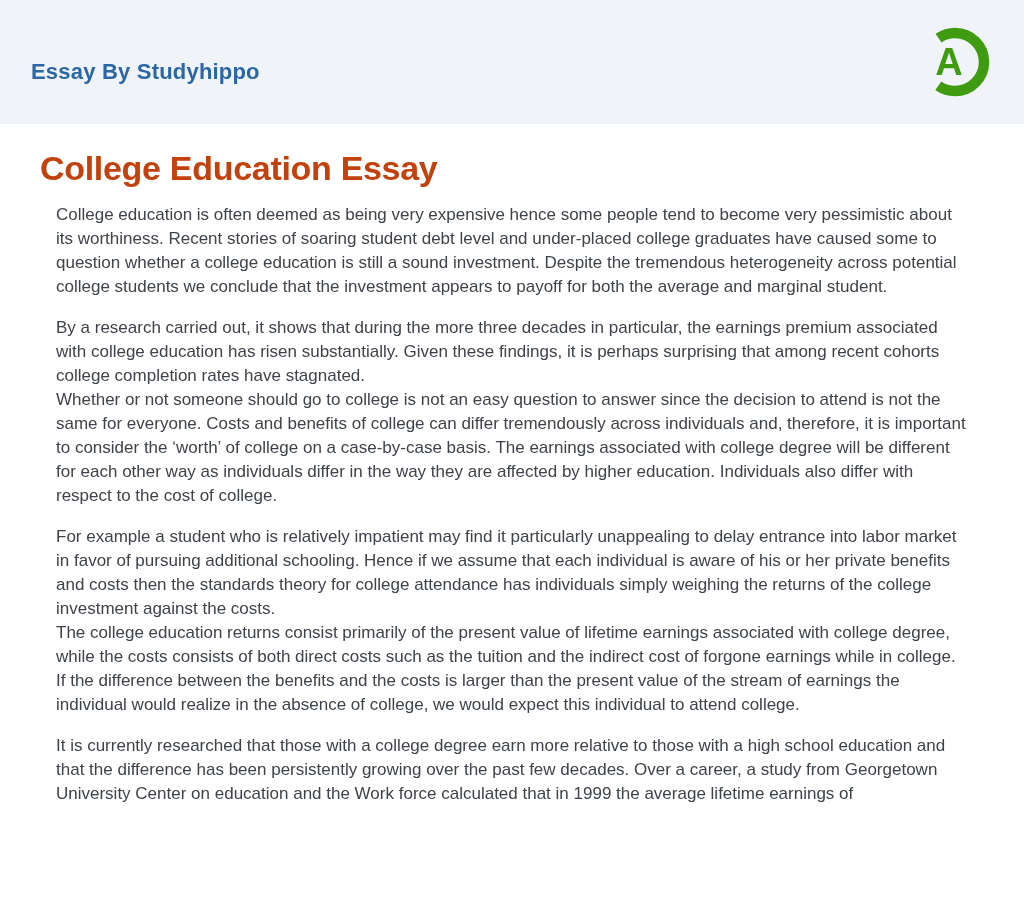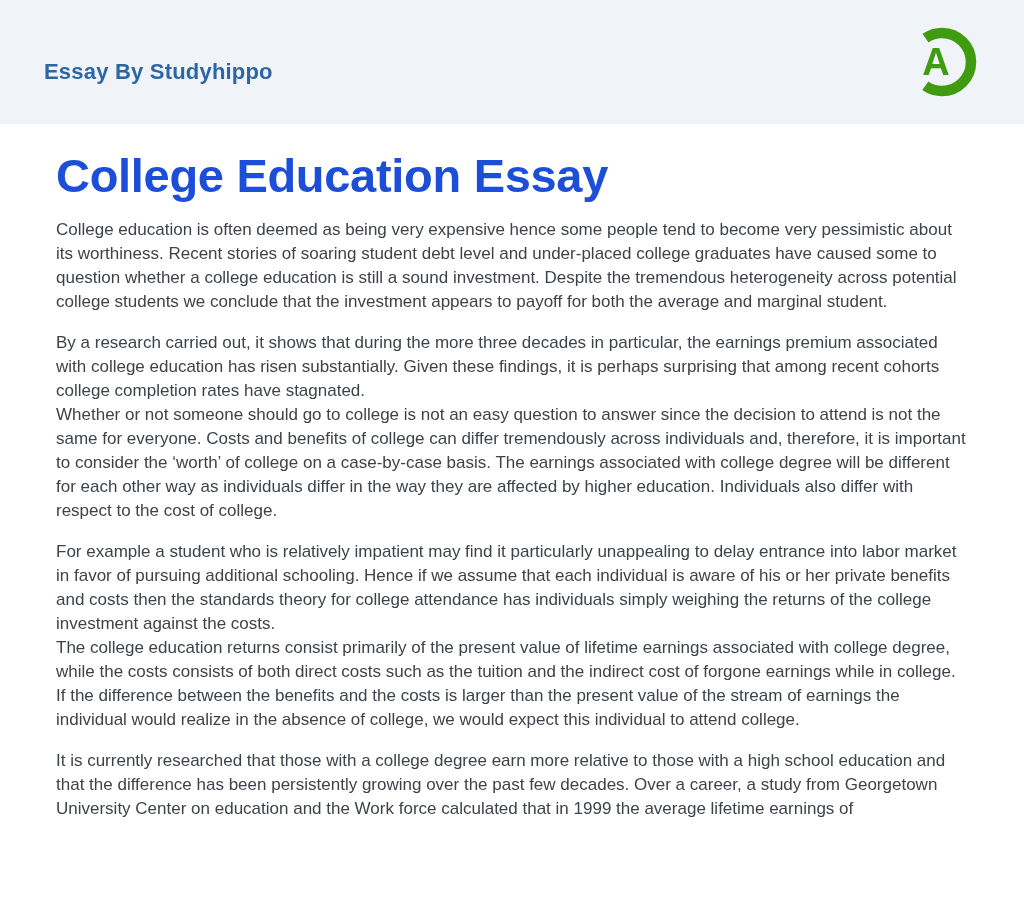--- a/index.html
+++ b/index.html
@@ -11,21 +11,21 @@
     font-family: "Liberation Sans", "DejaVu Sans", sans-serif;
     overflow: hidden;
   }
   .header {
     background: #f0f4f8;
     height: 124px;
     width: 1024px;
     display: flex;
     align-items: center;
     justify-content: space-between;
-    padding: 0 44px;
+    padding: 0 31px;
   }
   .header-text {
     position: relative;
     top: 10px;
   }
   .site-title {
     color: #2c67a5;
     font-size: 22px;
     font-weight: 700;
     letter-spacing: 0.2px;
@@ -55,24 +55,24 @@
     transform: translate(calc(-50% - 6px), -50%);
     font-size: 38px;
     font-weight: 700;
     color: #3f9c10;
     line-height: 1;
   }
   .content {
     padding: 0 40px;
   }
   .essay-title {
-    margin: 26px 0 11px 16px;
-    font-size: 47px;
+    margin: 26px 0 11px 0;
+    font-size: 34px;
     font-weight: 700;
-    color: #1d4ed8;
+    color: #c2410c;
     letter-spacing: -0.3px;
     line-height: 1.1;
   }
   .pgroup { margin: 16px; }
   .pgroup + .pgroup { margin-top: 17px; }
   .pgroup p {
     margin: 0;
     font-size: 17px;
     line-height: 24px;
     color: #3e434a;

